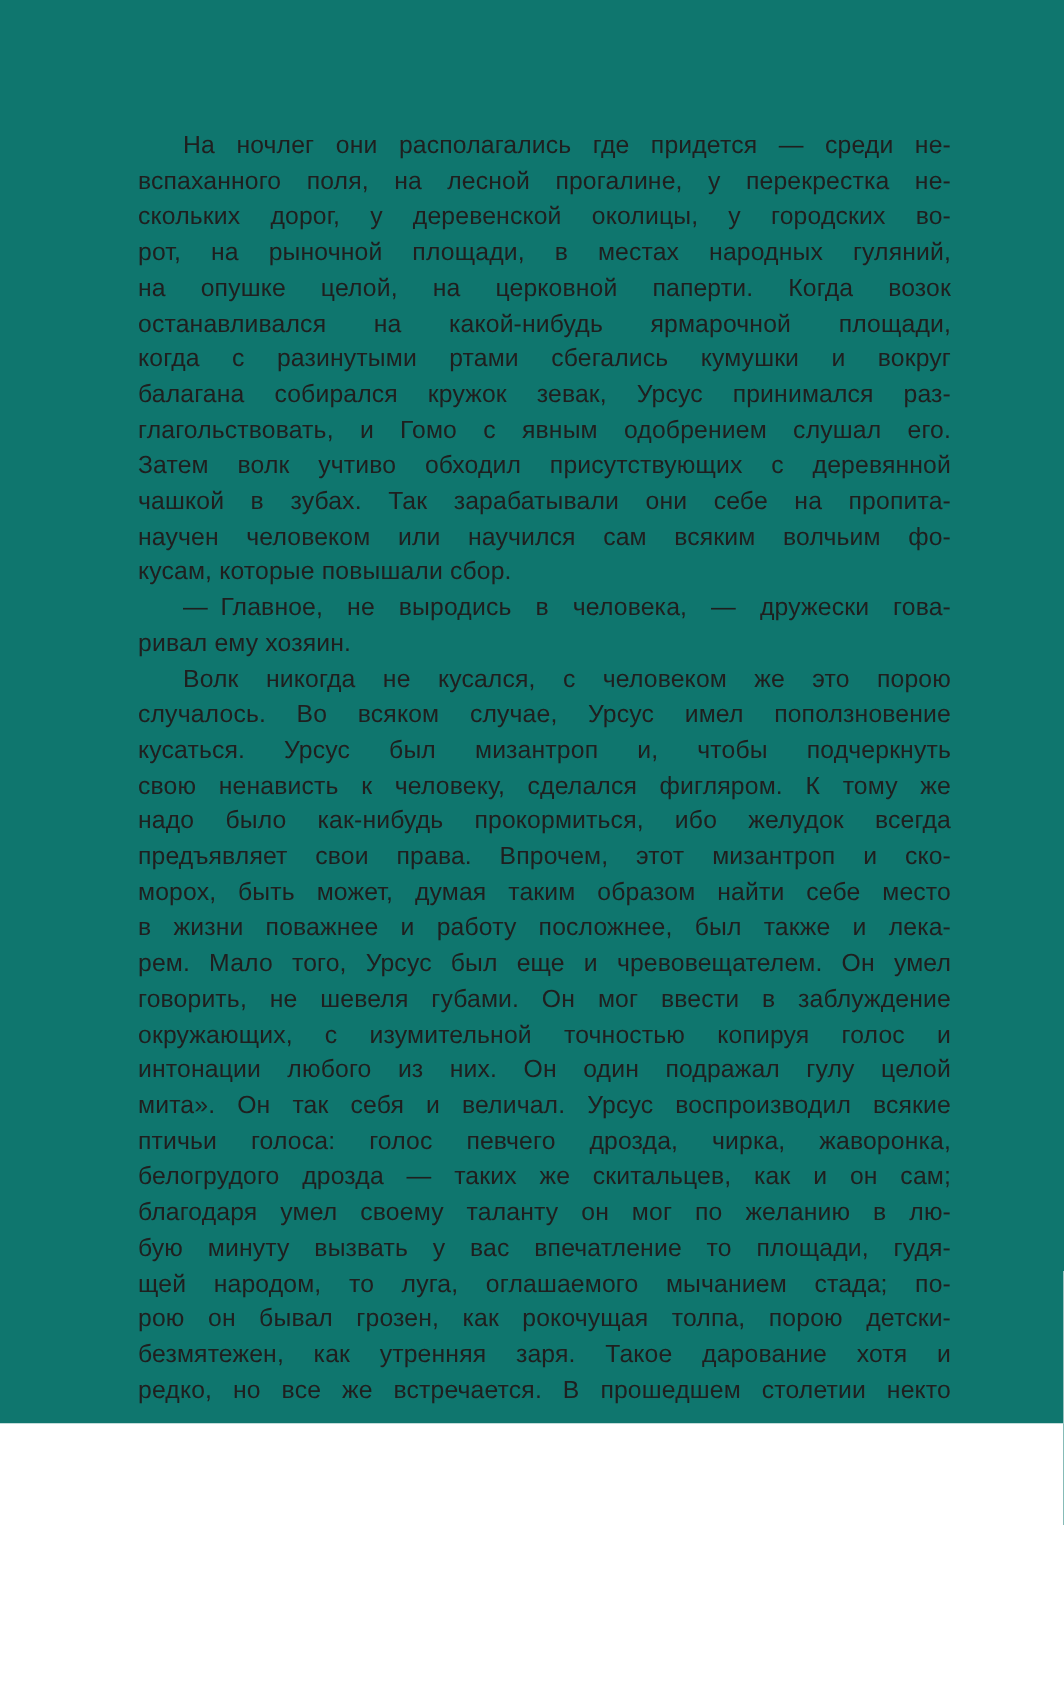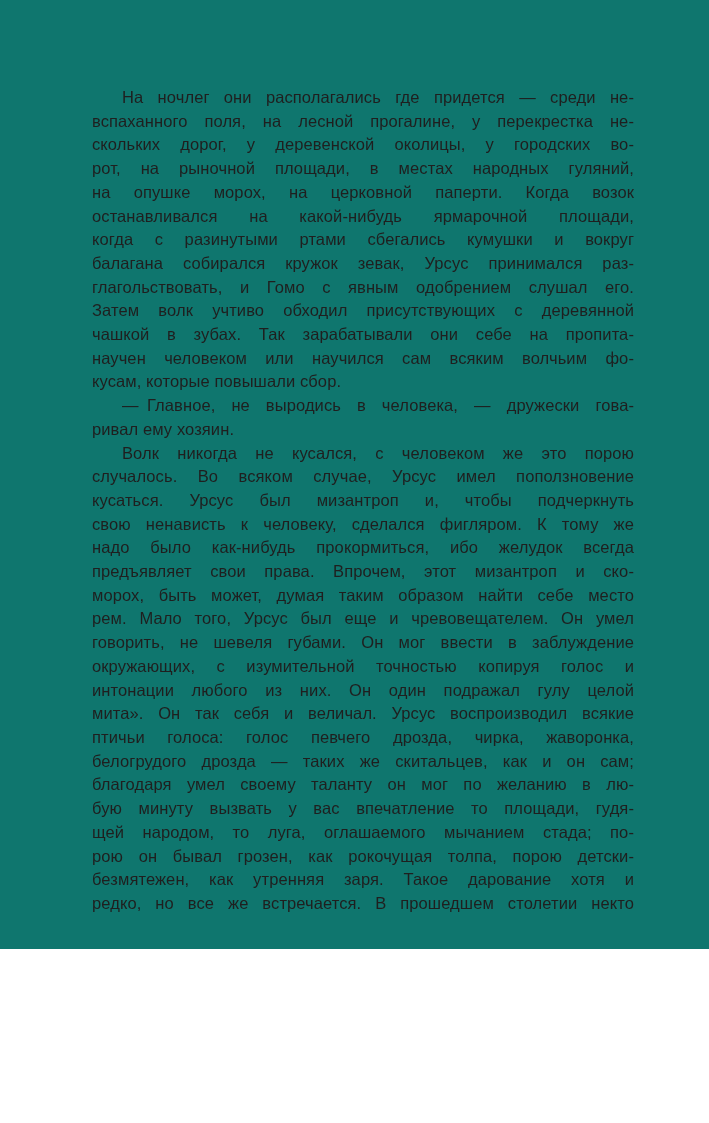--- a/index.html
+++ b/index.html
@@ -47,38 +47,39 @@
 </style>
 </head>
 <body>
 
 <div class="book-page">
   <div class="text-block">
       <div class="line indent">На ночлег они располагались где придется — среди не-</div>
       <div class="line">вспаханного поля, на лесной прогалине, у перекрестка не-</div>
       <div class="line">скольких дорог, у деревенской околицы, у городских во-</div>
       <div class="line">рот, на рыночной площади, в местах народных гуляний,</div>
-      <div class="line">на опушке морох, на церковной паперти. Когда возок</div>
+      <div class="line">на опушке целой, на церковной паперти. Когда возок</div>
       <div class="line">останавливался на какой-нибудь ярмарочной площади,</div>
       <div class="line">когда с разинутыми ртами сбегались кумушки и вокруг</div>
       <div class="line">балагана собирался кружок зевак, Урсус принимался раз-</div>
       <div class="line">глагольствовать, и Гомо с явным одобрением слушал его.</div>
       <div class="line">Затем волк учтиво обходил присутствующих с деревянной</div>
       <div class="line">чашкой в зубах. Так зарабатывали они себе на пропита-</div>
       <div class="line">научен человеком или научился сам всяким волчьим фо-</div>
       <div class="line para-end">кусам, которые повышали сбор.</div>
       <div class="line indent">— Главное, не выродись в человека, — дружески гова-</div>
       <div class="line para-end">ривал ему хозяин.</div>
       <div class="line indent">Волк никогда не кусался, с человеком же это порою</div>
       <div class="line">случалось. Во всяком случае, Урсус имел поползновение</div>
       <div class="line">кусаться. Урсус был мизантроп и, чтобы подчеркнуть</div>
       <div class="line">свою ненависть к человеку, сделался фигляром. К тому же</div>
       <div class="line">надо было как-нибудь прокормиться, ибо желудок всегда</div>
       <div class="line">предъявляет свои права. Впрочем, этот мизантроп и ско-</div>
       <div class="line">морох, быть может, думая таким образом найти себе место</div>
+      <div class="line">в жизни поважнее и работу посложнее, был также и лека-</div>
       <div class="line">рем. Мало того, Урсус был еще и чревовещателем. Он умел</div>
       <div class="line">говорить, не шевеля губами. Он мог ввести в заблуждение</div>
       <div class="line">окружающих, с изумительной точностью копируя голос и</div>
       <div class="line">интонации любого из них. Он один подражал гулу целой</div>
       <div class="line">мита». Он так себя и величал. Урсус воспроизводил всякие</div>
       <div class="line">птичьи голоса: голос певчего дрозда, чирка, жаворонка,</div>
       <div class="line">белогрудого дрозда — таких же скитальцев, как и он сам;</div>
       <div class="line">благодаря умел своему таланту он мог по желанию в лю-</div>
       <div class="line">бую минуту вызвать у вас впечатление то площади, гудя-</div>
       <div class="line">щей народом, то луга, оглашаемого мычанием стада; по-</div>

